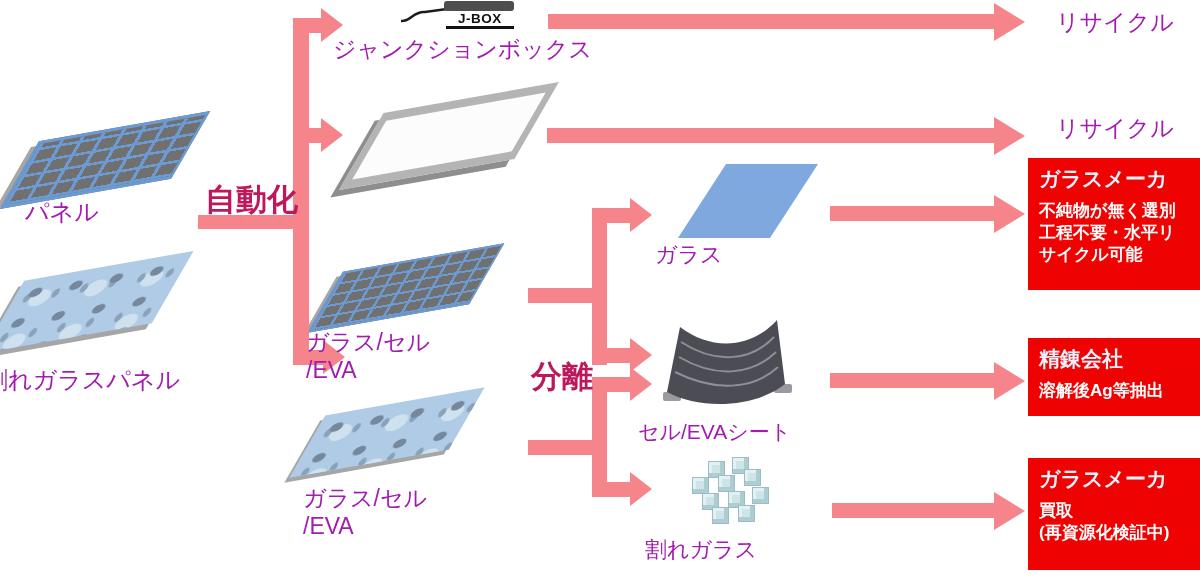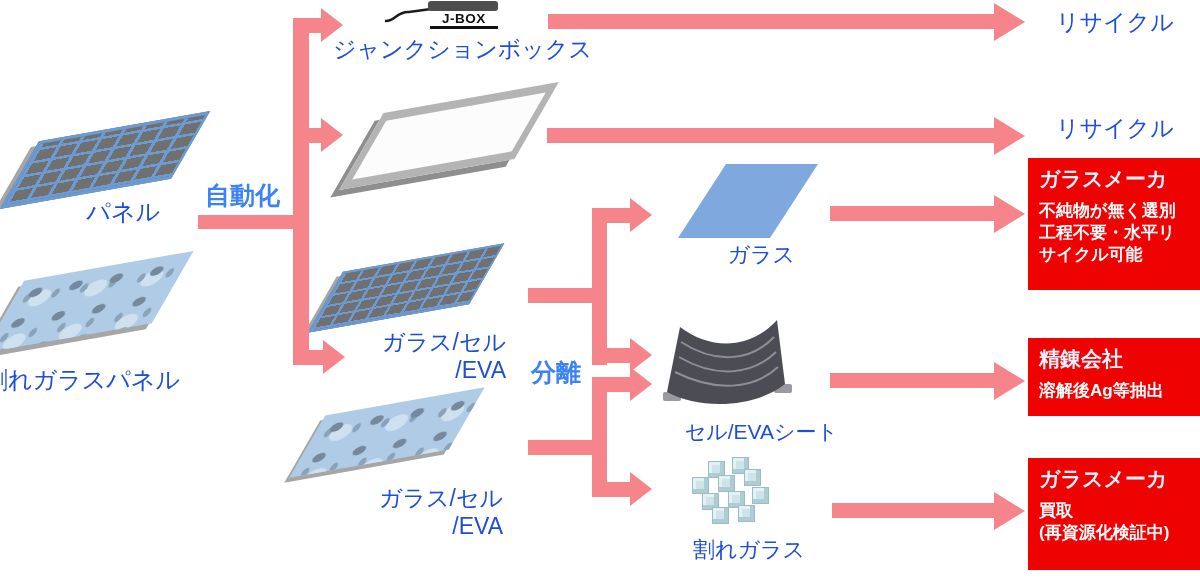--- a/index.html
+++ b/index.html
@@ -1,20 +1,20 @@
 <!DOCTYPE html>
 <html><head>
 <meta charset="utf-8">
 <style>
   html,body{margin:0;padding:0;background:#fff;}
   .canvas{position:relative;width:1200px;height:580px;background:#ffffff;overflow:hidden;
           font-family:"Liberation Sans","DejaVu Sans",sans-serif;}
-  .lbl{position:absolute;color:#1d4ed8;font-size:23px;line-height:1.2;white-space:nowrap;}
-  .center{text-align:right;}
-  .proc{position:absolute;color:#3b82f6;font-weight:bold;font-size:25px;white-space:nowrap;}
+  .lbl{position:absolute;color:#a21caf;font-size:23px;line-height:1.2;white-space:nowrap;}
+  .center{text-align:left;}
+  .proc{position:absolute;color:#be185d;font-weight:bold;font-size:31px;white-space:nowrap;}
   
   .pk{position:absolute;background:#F5858B;}
   .ah{position:absolute;width:0;height:0;border-top:17px solid transparent;
       border-bottom:17px solid transparent;border-left:22px solid #F5858B;}
   .ah-lg{border-top-width:19px;border-bottom-width:19px;border-left-width:31px;}
   
   .redbox{position:absolute;left:1028px;width:190px;background:#EE0202;color:#fff;
           padding:7px 11px;box-sizing:border-box;}
   .redbox .t{font-size:21px;font-weight:bold;color:#E9F1FC;margin-bottom:7px;white-space:nowrap;}
   .redbox .b{font-size:17px;font-weight:bold;line-height:1.3;white-space:nowrap;}
@@ -48,21 +48,21 @@
   <div class="abs" style="left:8px;top:118px;width:215px;height:85px;">
     <div class="pside iso" style="left:4px;top:18px;width:168px;height:54px;"></div>
     <div class="abs pv iso" style="left:10px;top:12px;width:168px;height:54px;"></div>
   </div>
 
   <div class="abs" style="left:-10px;top:250px;width:220px;height:100px;">
     <div class="pside iso" style="left:6px;top:26px;width:172px;height:64px;"></div>
     <div class="abs shatter iso" style="left:12px;top:20px;width:172px;height:64px;"></div>
   </div>
 
-  <div class="abs" style="left:0;top:0;width:520px;height:30px;">
+  <div class="abs" style="left:16px;top:0;width:520px;height:30px;">
     <svg style="position:absolute;left:383px;top:6px;" width="50" height="18" viewBox="0 0 50 18">
       <path d="M2,15 C12,16 14,5 26,6 L48,3" stroke="#1b1b1b" stroke-width="2.5" fill="none"></path>
     </svg>
     <div class="jbox-bar"></div>
     <div class="jbox-txt">J-BOX</div>
   </div>
 
   <div class="abs" style="left:342px;top:90px;width:210px;height:85px;">
     <div class="abs iso frame-ill" style="left:18px;top:12px;width:162px;height:52px;"></div>
   </div>

